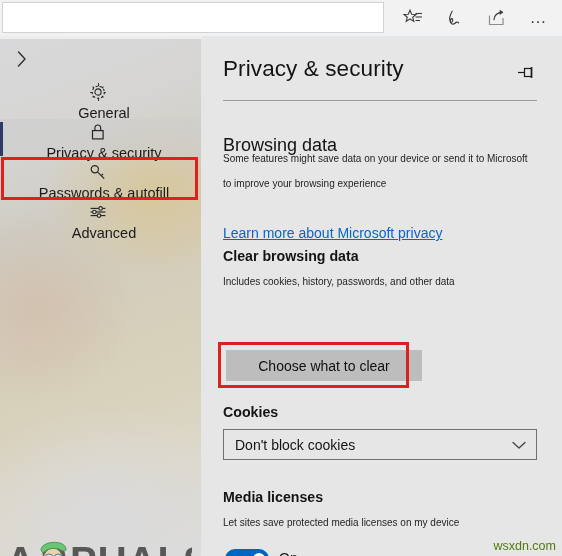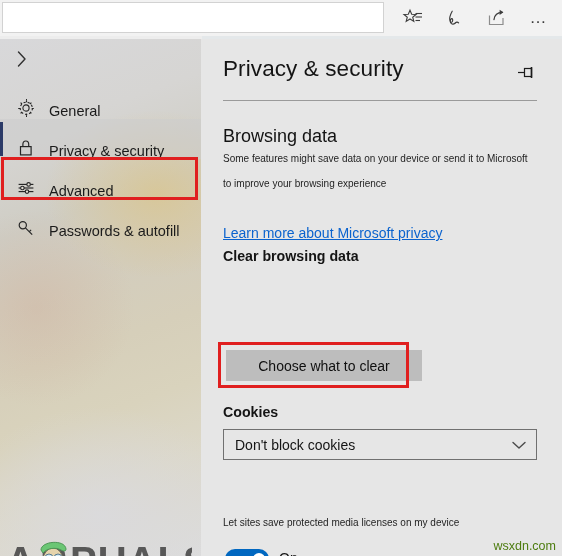--- a/index.html
+++ b/index.html
@@ -81,23 +81,24 @@
     padding-left: 12px; cursor: pointer;
   }
   .chev-right {
     width: 20px; height: 20px;
     display: flex; align-items: center; justify-content: center;
   }
 
   .nav-item {
     position: relative;
     height: 40px;
-    display: flex; align-items: flex-end;
-    padding-left: 16px;
-    cursor: pointer;
+    display: flex; align-items: center;
+    padding-left: 0;
+    cursor: pointer;
+    flex-direction: column;
   }
   .nav-item .nav-ico {
     width: 26px; height: 22px;
     display: flex; align-items: center; justify-content: flex-start;
     flex: 0 0 26px;
   }
   .nav-item .nav-label {
     font-size: 14.5px;
     color: #1b1b1b;
     margin-left: 7px;
@@ -300,40 +301,40 @@
           <rect x="4.5" y="8.6" width="10.6" height="8.3" fill="none" stroke="#262626" stroke-width="1.2"></rect>
           <path d="M6.9 8.6 L6.9 6.3 C6.9 4.2 8.3 3 9.8 3 C11.3 3 12.7 4.2 12.7 6.3 L12.7 8.6" fill="none" stroke="#262626" stroke-width="1.2"></path>
         </svg>
       </span>
       <span class="nav-label">Privacy &amp; security</span>
     </div>
 
     <div class="nav-item">
       <span class="nav-ico">
         <svg width="20" height="20" viewBox="0 0 20 20">
+          <circle cx="6.8" cy="7.2" r="3.6" fill="none" stroke="#262626" stroke-width="1.2"></circle>
+          <path d="M9.4 9.8 L16.2 16.6" fill="none" stroke="#262626" stroke-width="1.2"></path>
+          <path d="M13.3 13.7 L15.1 11.9" fill="none" stroke="#262626" stroke-width="1.2"></path>
+        </svg>
+      </span>
+      <span class="nav-label">Passwords &amp; autofill</span>
+    </div>
+
+    <div class="nav-item">
+      <span class="nav-ico">
+        <svg width="20" height="20" viewBox="0 0 20 20">
           <line x1="2.6" y1="6.4" x2="17.4" y2="6.4" stroke="#262626" stroke-width="1.15"></line>
           <line x1="2.6" y1="10.0" x2="17.4" y2="10.0" stroke="#262626" stroke-width="1.15"></line>
           <line x1="2.6" y1="13.6" x2="17.4" y2="13.6" stroke="#262626" stroke-width="1.15"></line>
           <circle cx="12.6" cy="6.4" r="1.75" fill="#e4e0d6" stroke="#262626" stroke-width="1.15"></circle>
           <circle cx="6.4" cy="10.0" r="1.75" fill="#e4e0d6" stroke="#262626" stroke-width="1.15"></circle>
           <circle cx="11.0" cy="13.6" r="1.75" fill="#e4e0d6" stroke="#262626" stroke-width="1.15"></circle>
         </svg>
       </span>
       <span class="nav-label">Advanced</span>
-    </div>
-
-    <div class="nav-item">
-      <span class="nav-ico">
-        <svg width="20" height="20" viewBox="0 0 20 20">
-          <circle cx="6.8" cy="7.2" r="3.6" fill="none" stroke="#262626" stroke-width="1.2"></circle>
-          <path d="M9.4 9.8 L16.2 16.6" fill="none" stroke="#262626" stroke-width="1.2"></path>
-          <path d="M13.3 13.7 L15.1 11.9" fill="none" stroke="#262626" stroke-width="1.2"></path>
-        </svg>
-      </span>
-      <span class="nav-label">Passwords &amp; autofill</span>
     </div>
 
     <div class="logo-wm">
       <svg width="186" height="54" viewBox="0 0 186 54">
         <g fill="#4a4a4a" font-family="Liberation Sans, sans-serif" font-size="40" font-weight="bold" letter-spacing="1">
           <text x="0" y="42">A</text>
           <text x="34" y="42">P</text>
           <text x="64" y="42">PUALS</text>
         </g>
         <g transform="translate(33,5)">
@@ -358,40 +359,42 @@
     <div class="pin-btn">
       <svg width="20" height="18" viewBox="0 0 20 18">
         <rect x="9.5" y="4.5" width="7" height="8" fill="none" stroke="#1c1c1c" stroke-width="1.2"></rect>
         <line x1="3" y1="8.5" x2="9.5" y2="8.5" stroke="#1c1c1c" stroke-width="1.2"></line>
         <line x1="16.5" y1="3" x2="16.5" y2="14" stroke="#1c1c1c" stroke-width="1.6"></line>
       </svg>
     </div>
 
     <div class="divider"></div>
 
-    <div class="sect-h1" style="top:87px;">Browsing data</div>
+    <div class="sect-h1" style="top:96px;">Browsing data</div>
     <div class="body-txt" style="top:107px;">Some features might save data on your device or send it to Microsoft to improve your browsing experience</div>
     <div class="link-txt" style="top:168px;margin-top:18px;">Learn more about Microsoft privacy</div>
 
     <div class="sect-h2" style="top:209px;">Clear browsing data</div>
+    <div class="body-txt" style="top:230px;">Includes cookies, history, passwords, and other data</div>
 
     <button class="btn-choose">Choose what to clear</button>
     <div class="hl-button"></div>
 
     <div class="sect-h2" style="top:365px;">Cookies</div>
 
     <div class="select-box">
       <span class="select-val">Don't block cookies</span>
       <span>
         <svg width="16" height="10" viewBox="0 0 16 10">
           <path d="M2 2.5 L8 8 L14 2.5" fill="none" stroke="#4a4a4a" stroke-width="1.4" stroke-linecap="round" stroke-linejoin="round"></path>
         </svg>
       </span>
     </div>
 
+    <div class="sect-h2" style="top:450px;">Media licenses</div>
     <div class="body-txt" style="top:471px;">Let sites save protected media licenses on my device</div>
 
     <div class="toggle">
       <span class="knob"></span>
     </div>
     <div class="toggle-label">On</div>
   </div>
 
   <div class="wsxdn">wsxdn.com</div>
 

